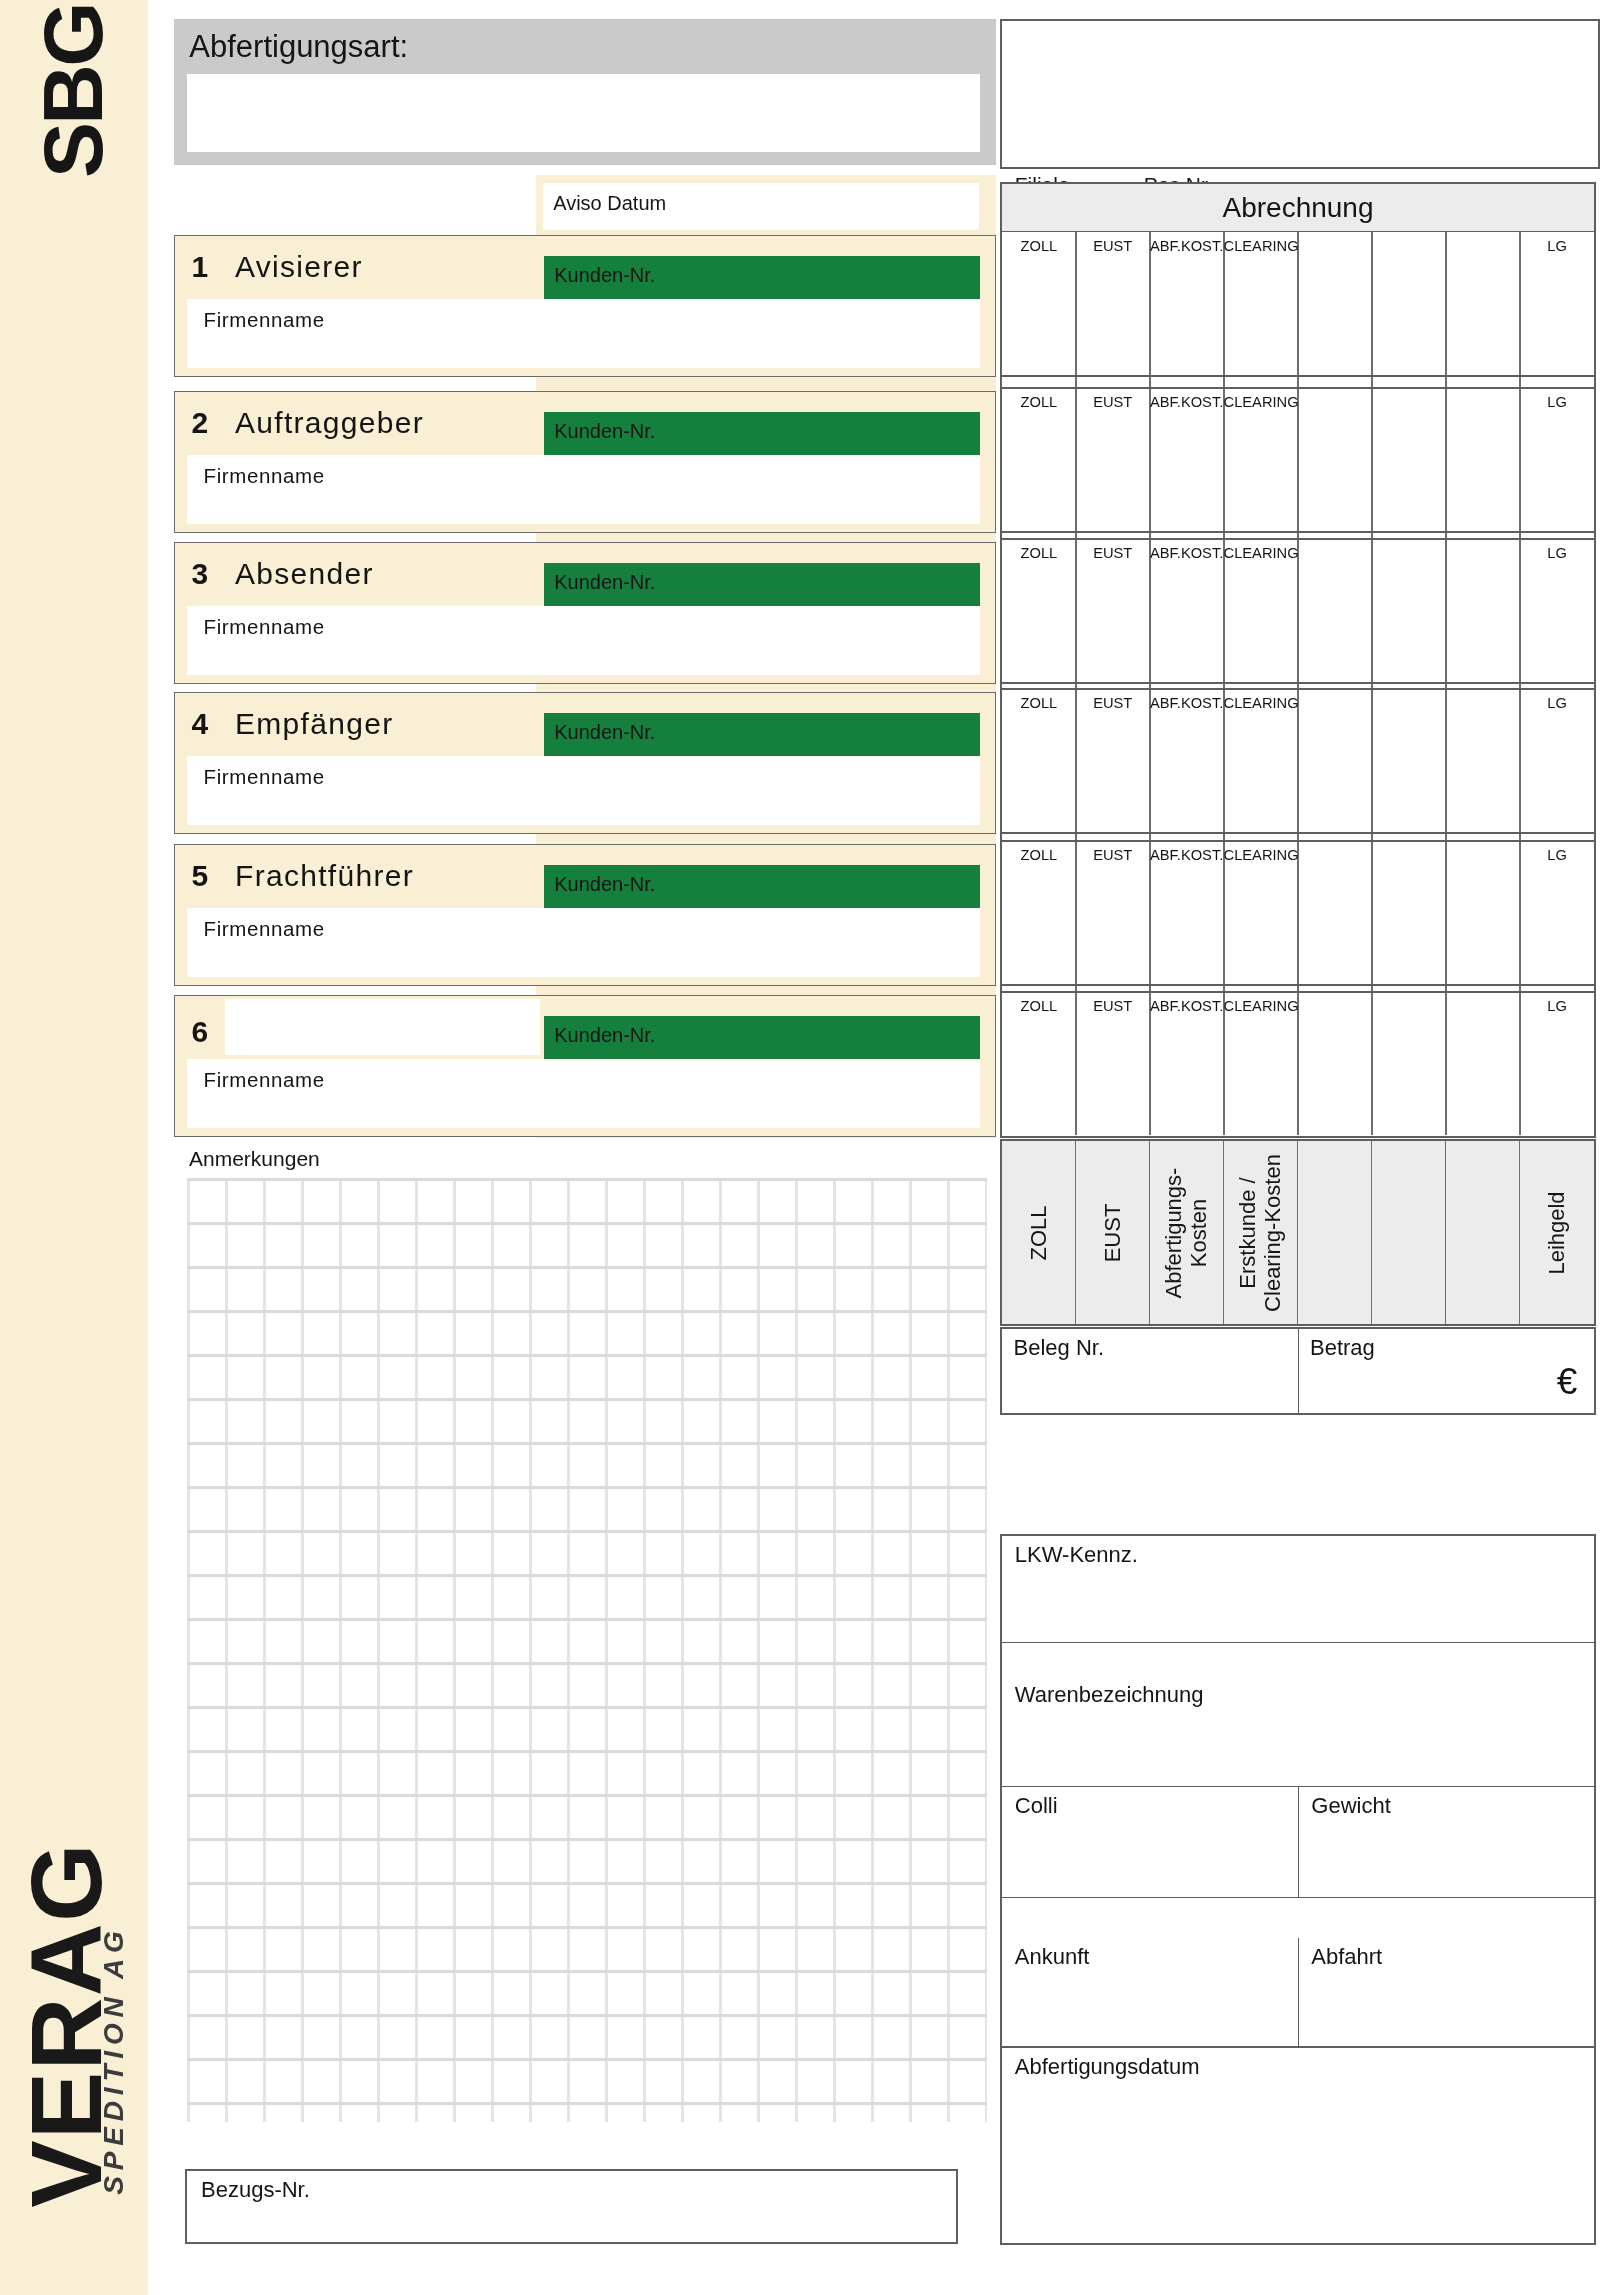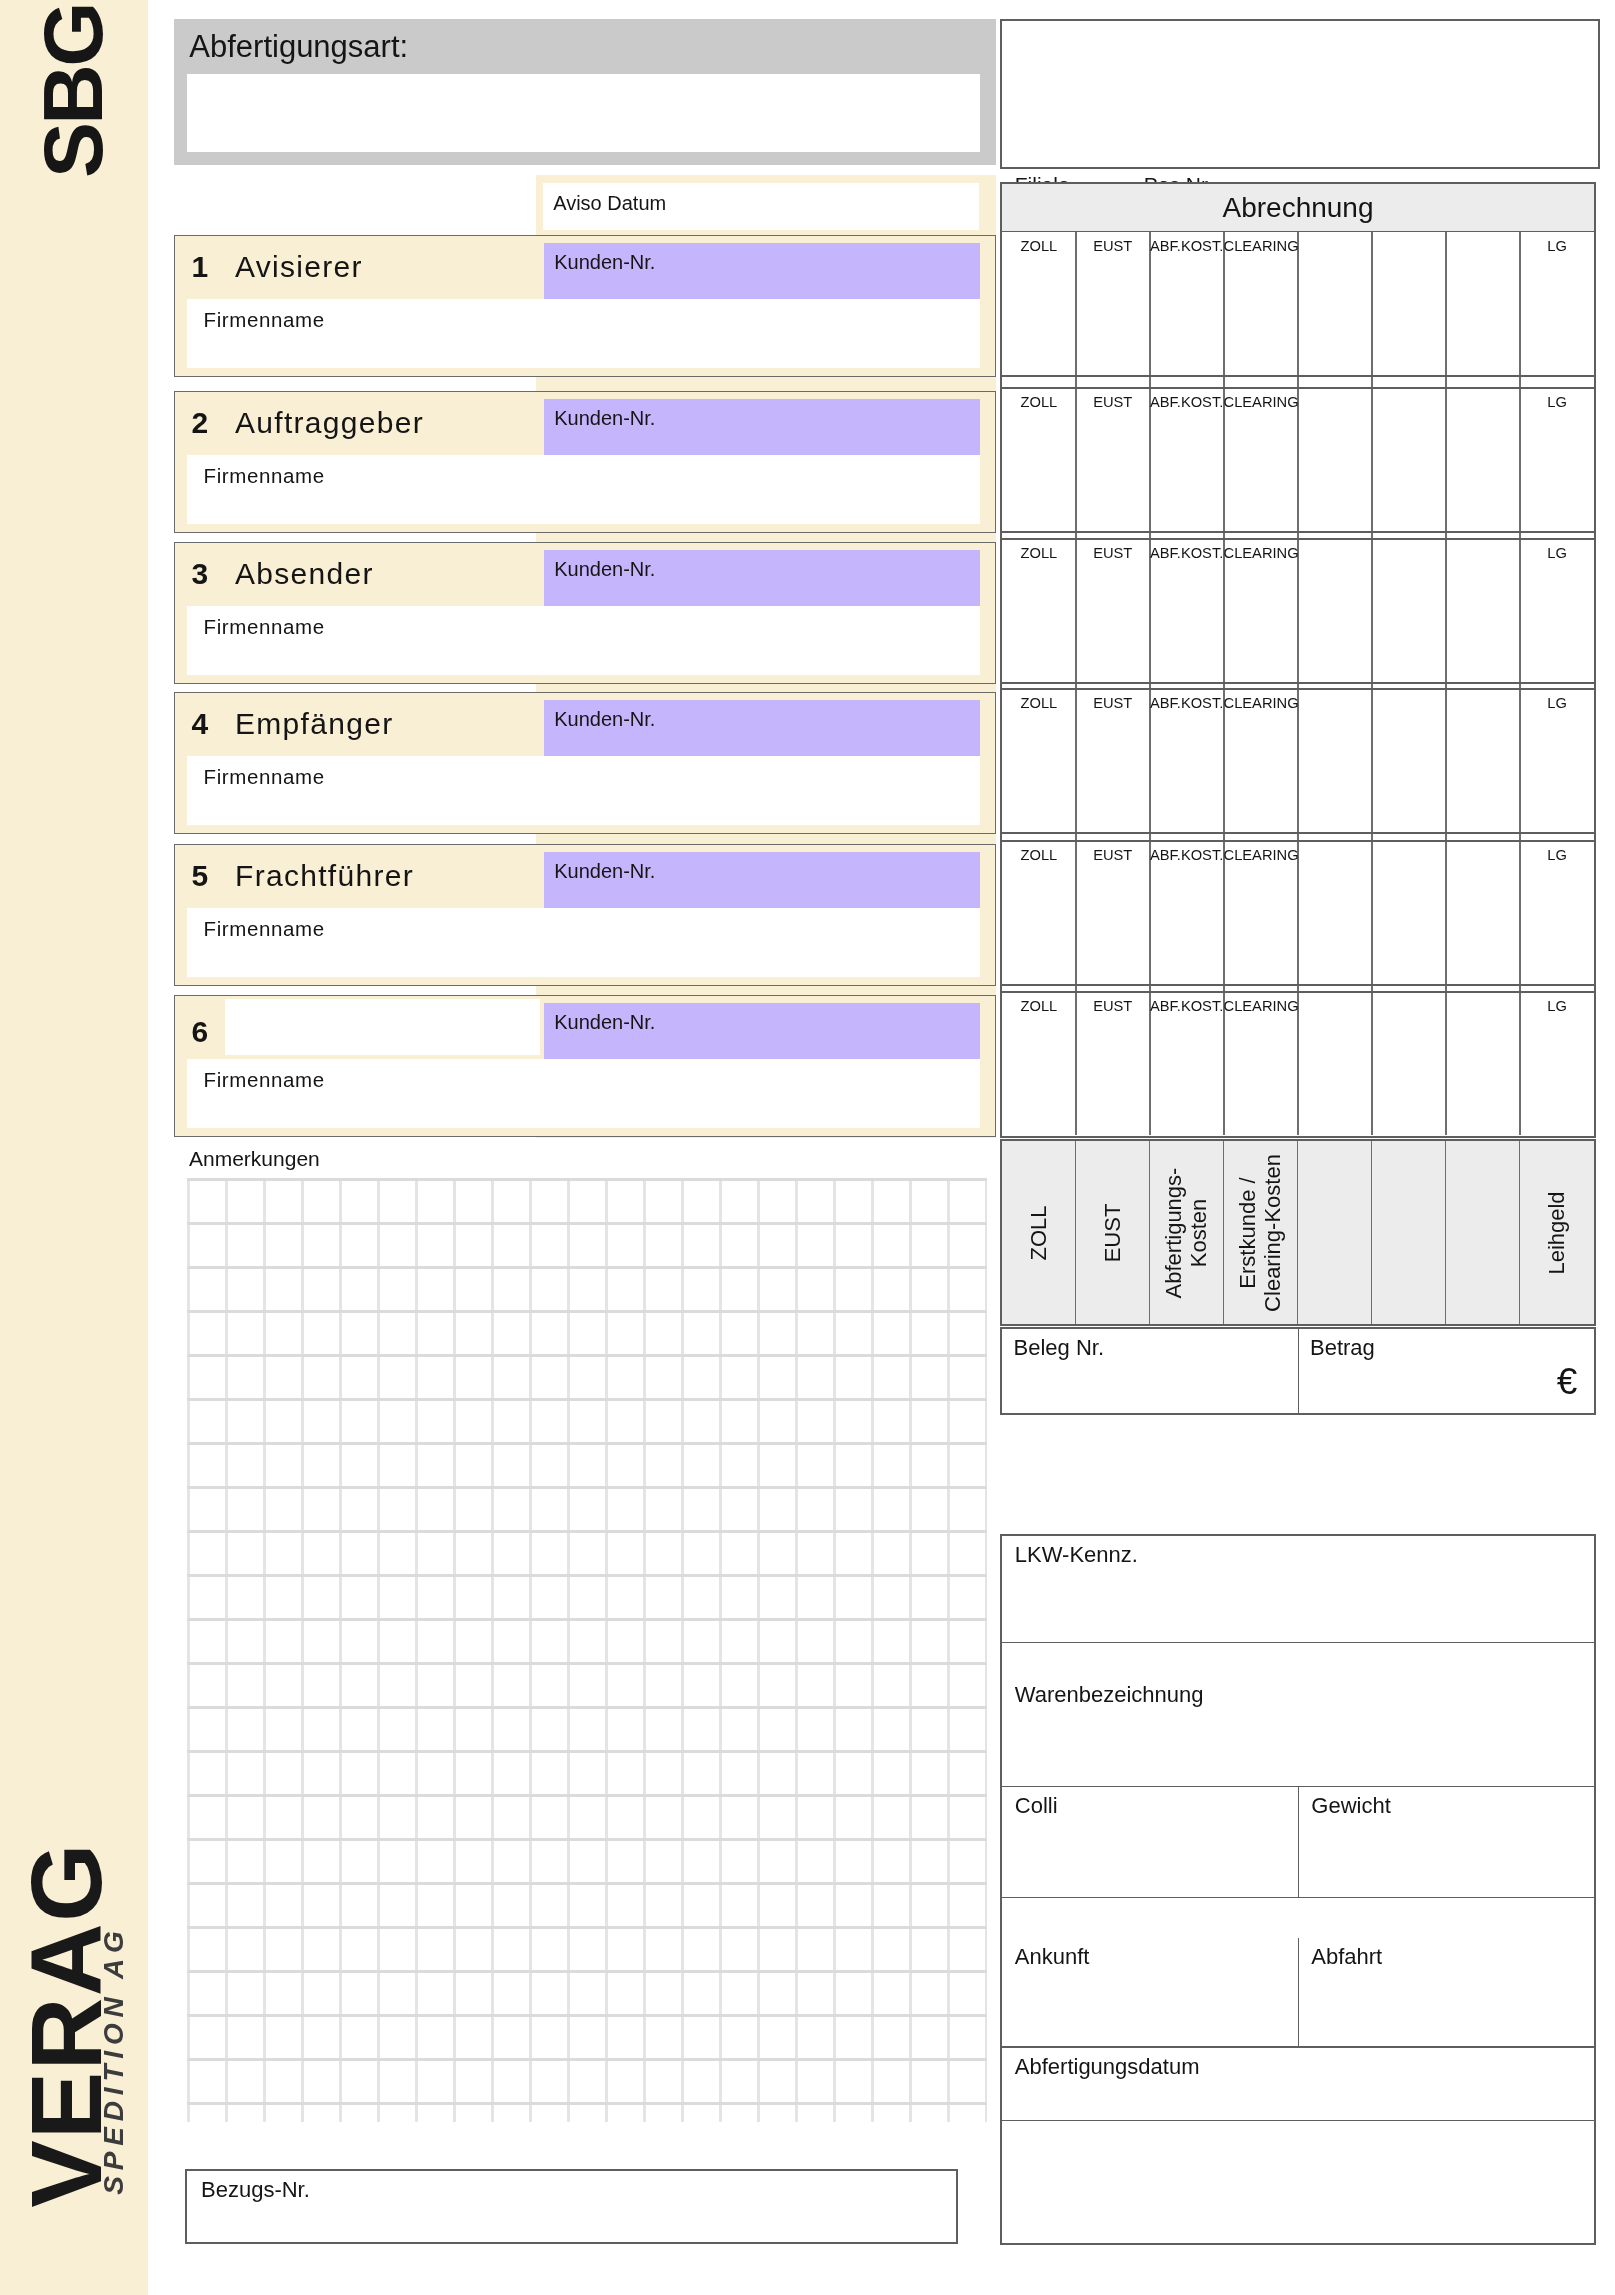--- a/index.html
+++ b/index.html
@@ -29,21 +29,21 @@
   
   #kunden-strip{position:absolute;left:536px;top:175px;width:460px;height:963px;background:#F9EFD5;}
   #aviso{position:absolute;left:543px;top:183px;width:436px;height:47px;background:#ffffff;}
   #aviso .lbl{position:absolute;left:10.2px;top:9px;font-size:20px;}
 
   
   .party{position:absolute;left:174px;width:822px;height:142px;background:#F9EFD5;
          border:1.9px solid #6A6A6A;box-sizing:border-box;}
   .p-num{position:absolute;left:16.6px;top:14px;font-size:30px;font-weight:700;}
   .p-name{position:absolute;left:60px;top:14px;font-size:30px;letter-spacing:1.3px;}
-  .kunden{position:absolute;left:369px;top:7px;width:436px;height:56px;background:#c4b5fd;}
+  .kunden{position:absolute;left:369px;top:20px;width:436px;height:56px;background:#15803d;}
   .kunden .lbl{position:absolute;left:10.2px;top:7.7px;font-size:20px;}
   .firmen{position:absolute;left:12px;top:63px;width:793px;height:69px;background:#ffffff;}
   .firmen .lbl{position:absolute;left:16.6px;top:9px;font-size:20.5px;letter-spacing:0.6px;}
   .slot{position:absolute;left:50px;top:3.2px;width:315px;height:56px;background:#ffffff;}
 
   
   #abr{position:absolute;left:1000px;top:182px;width:596px;height:956px;
        border:2.6px solid #5E5E5E;background:#fff;box-sizing:border-box;}
   #abr-title{height:47px;background:#ECECEC;border-bottom:1.9px solid #5E5E5E;
              text-align:center;line-height:47px;font-size:28px;}
@@ -89,21 +89,21 @@
   #row-waren{height:110px;margin-top:33px;}
   #row-colli{height:110px;display:flex;}
   #row-ank{flex:1;display:flex;margin-top:40px;}
   .half{flex:1;position:relative;}
   .half.first{border-right:1.9px solid #5E5E5E;}
   .half .lbl{position:absolute;left:12.8px;top:6.4px;font-size:22px;}
 
   
   #proc{position:absolute;left:1000px;top:2046px;width:596px;height:199px;
         border:2.6px solid #5E5E5E;background:#fff;box-sizing:border-box;
-        display:flex;flex-direction:column;}
+        display:flex;flex-direction:row;}
   #proc .prow{position:relative;}
   #row-datum{height:72px;border-bottom:1.9px solid #5E5E5E;}
   #row-sach{flex:1;}
   #proc .lbl{position:absolute;left:12.8px;top:6.4px;font-size:22px;}
 
   
   #bezug{position:absolute;left:185px;top:2169px;width:773px;height:75px;
          border:2.6px solid #5E5E5E;background:#fff;box-sizing:border-box;}
   #bezug .lbl{position:absolute;left:14px;top:6.4px;font-size:22px;}
 </style>

